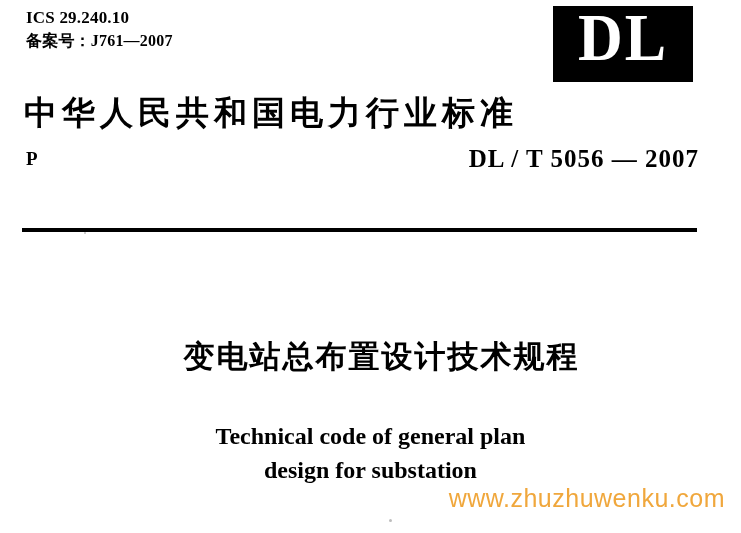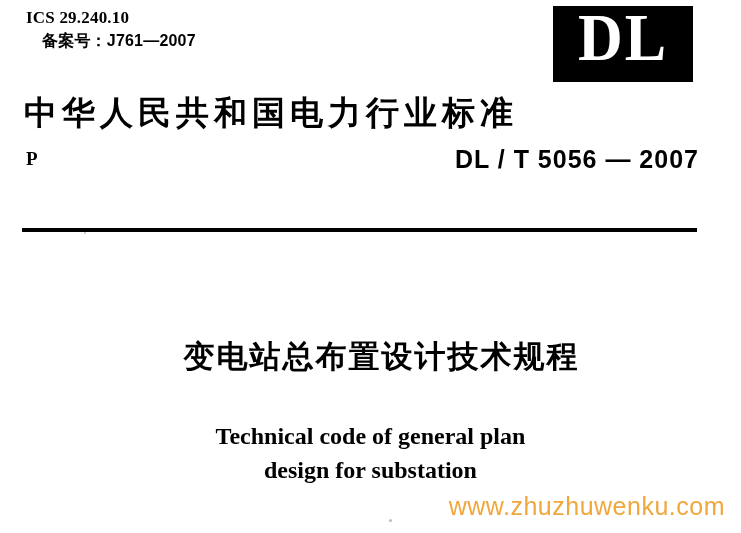--- a/index.html
+++ b/index.html
@@ -23,21 +23,21 @@
     position: absolute;
     left: 26px;
     top: 6px;
     font-family: "Liberation Serif", serif;
     font-weight: bold;
     font-size: 17px;
     line-height: 23px;
     letter-spacing: 0.2px;
   }
   .hdr-left div { white-space: nowrap; }
-  .hdr-left .cn { font-family: Liberation Sans, sans-serif; font-size: 16px; font-weight: bold; margin-left: 16px; }
+  .hdr-left .cn { font-family: Liberation Serif, serif; font-size: 16px; font-weight: bold; }
 
   
   .dl-logo {
     position: absolute;
     right: 48px;
     top: 6px;
     width: 140px;
     height: 76px;
     background: #000000;
     color: #ffffff;
@@ -78,21 +78,21 @@
     font-family: "Liberation Serif", serif;
     font-weight: bold;
     font-size: 19px;
   }
 
   
   .std-no {
     position: absolute;
     right: 42px;
     top: 145px;
-    font-family: Liberation Sans, sans-serif;
+    font-family: Liberation Serif, serif;
     font-weight: bold;
     font-size: 25px;
     letter-spacing: 1px;
     white-space: nowrap;
   }
   .std-replace {
     position: absolute;
     right: 42px;
     top: 188px;
     font-family: "Liberation Serif", serif;
@@ -135,21 +135,21 @@
     font-weight: bold;
     font-size: 24px;
     line-height: 34px;
     letter-spacing: 0px;
   }
 
   
   .watermark {
     position: absolute;
     right: 16px;
-    bottom: 12px;
+    bottom: 20px;
     font-family: "Liberation Sans", sans-serif;
     font-size: 25px;
     color: #f0a73c;
     letter-spacing: 0.5px;
     white-space: nowrap;
   }
   .speck {
     position: absolute;
     width: 3px;
     height: 3px;

